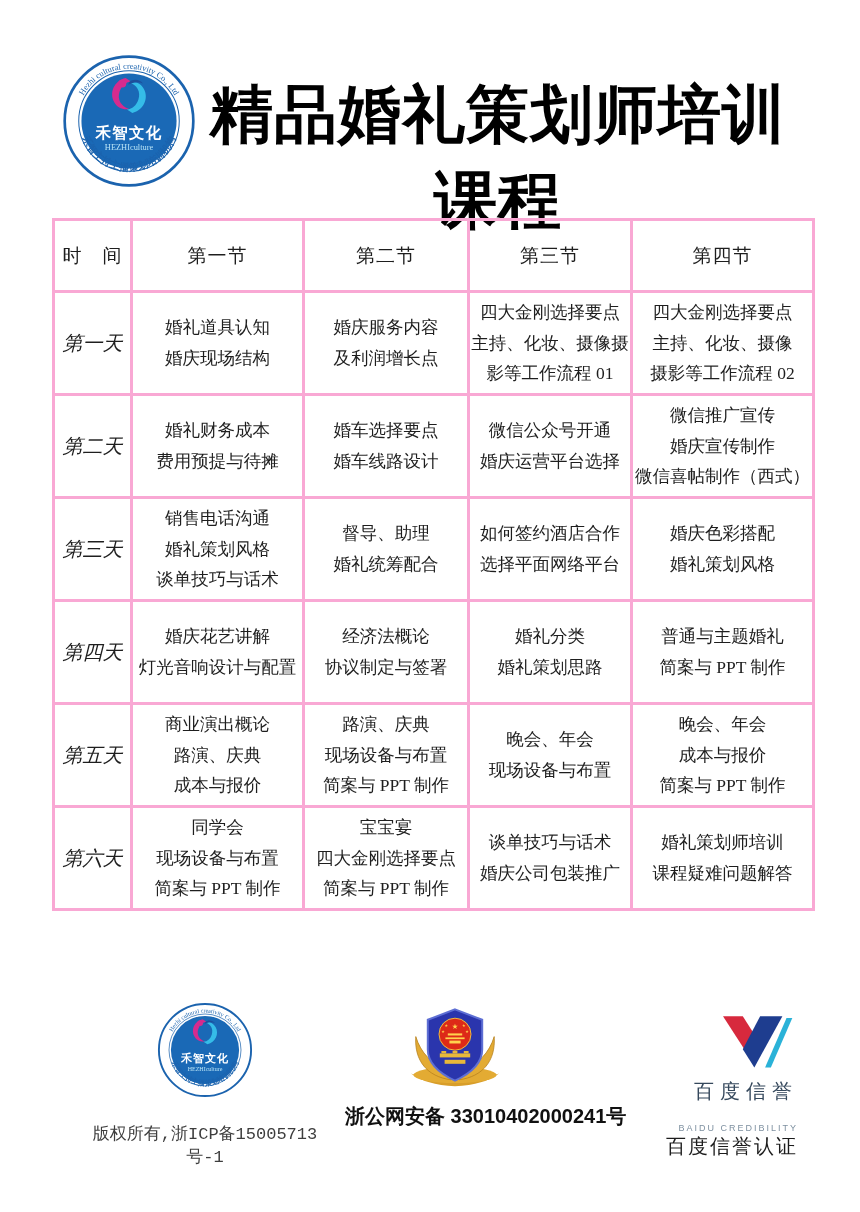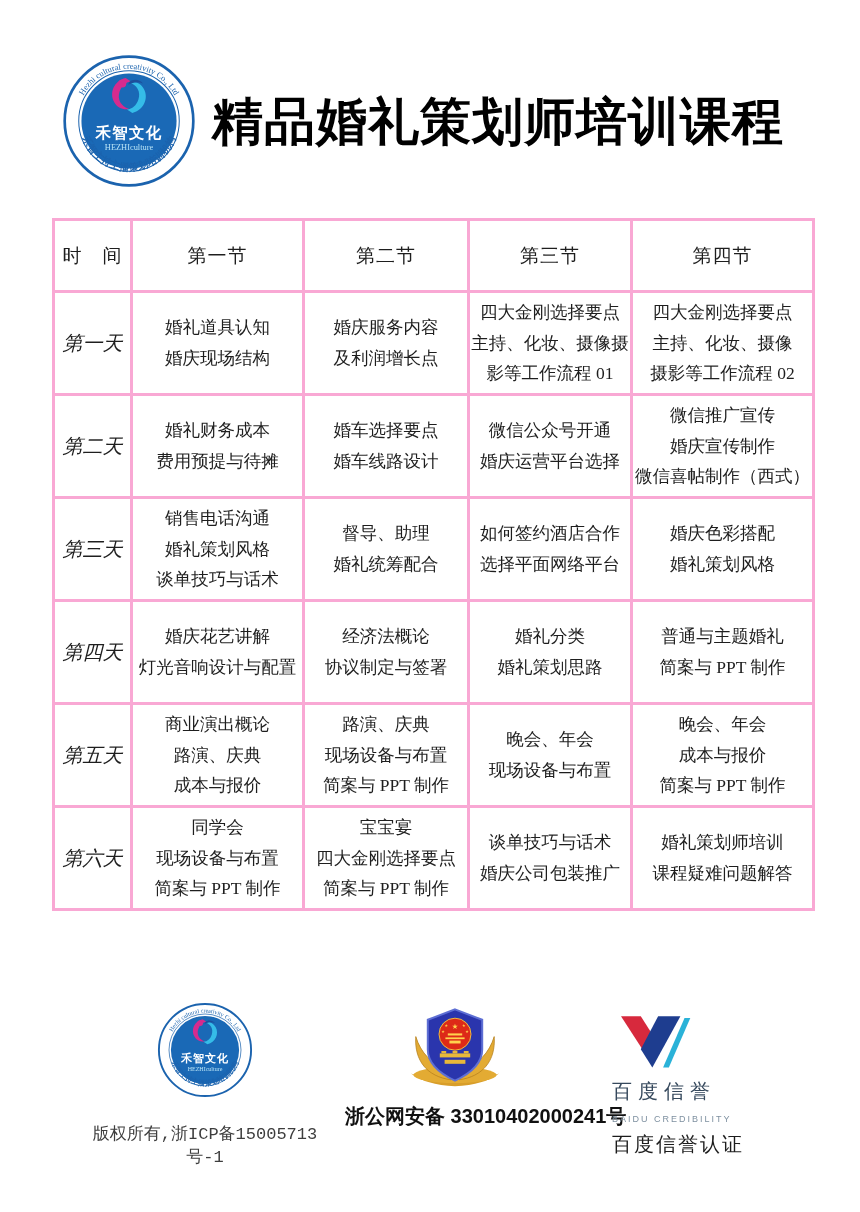--- a/index.html
+++ b/index.html
@@ -6,22 +6,22 @@
   body { background:#ffffff; }
   .page {
     position:relative; width:860px; height:1212px; margin:0 auto;
     background:#ffffff; overflow:hidden;
     font-family:"Liberation Serif", serif; color:#1c1c1c;
   }
 
   
   .brand-logo-header { position:absolute; left:62px; top:54px; width:134px; height:134px; }
   .page-title {
-    position:absolute; left:192px; top:88px; width:612px;
-    text-align:center; font-size:51px; font-weight:bold; letter-spacing:1px;
+    position:absolute; left:192px; top:72px; width:612px;
+    text-align:center; font-size:63px; font-weight:bold; letter-spacing:1px;
     font-family:"Liberation Serif", serif; color:#000;
   }
 
   
   table.schedule {
     position:absolute; left:52px; top:218px; width:760px;
     border-collapse:collapse; table-layout:fixed;
   }
   .schedule th, .schedule td {
     border:3px solid #f9a8d4; text-align:center; vertical-align:middle;
@@ -40,33 +40,33 @@
   .copyright-text {
     margin-top:20px; font-family:Liberation Mono, monospace;
     font-size:17px; color:#3d3d3d;
   }
   .footer-center { position:absolute; left:345px; top:1003px; width:220px; text-align:center; }
   .police-badge-icon { width:120px; height:92px; display:inline-block; }
   .police-record-text {
     margin-top:4px; font-family:"Liberation Sans", sans-serif;
     font-size:20px; font-weight:bold; color:#111; letter-spacing:0px; white-space:nowrap;
   }
-  .footer-right { position:absolute; left:612px; top:1008px; width:186px; text-align:left; }
+  .footer-right { position:absolute; left:612px; top:1008px; width:186px; text-align:right; }
   .baidu-credibility-icon { width:84px; height:66px; display:inline-block; }
   .baidu-name-cn {
     font-family:"Liberation Sans", sans-serif; font-size:20px;
     color:#35485c; letter-spacing:6px; margin-top:0px;
   }
   .baidu-name-en {
     font-family:"Liberation Sans", sans-serif; font-size:9px;
-    color:#7e90a0; letter-spacing:2px; margin-top:9px;
+    color:#7e90a0; letter-spacing:2px; margin-top:18px;
   }
   .baidu-caption {
     font-family:"Liberation Sans", sans-serif; font-size:20px;
-    color:#1c1c1c; letter-spacing:2px; margin-top:7px;
+    color:#1c1c1c; letter-spacing:2px; 
   }
 
   
   .logo-arc { font-family:"Liberation Serif", serif; }
 </style>
 </head>
 <body>
 
 <div class="page">
 

